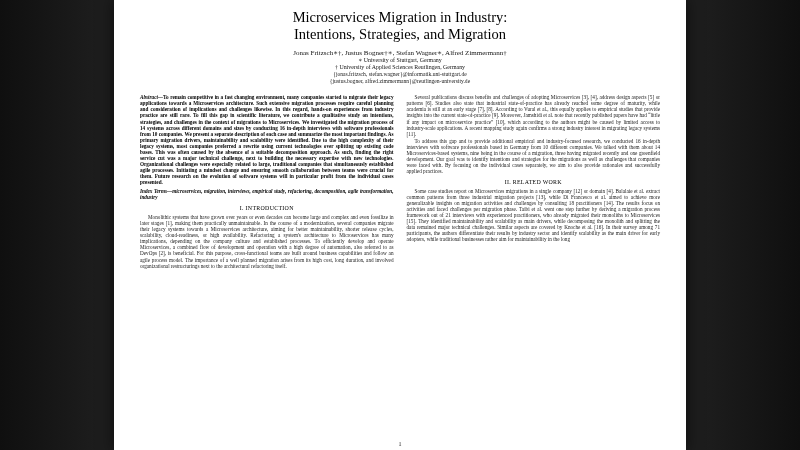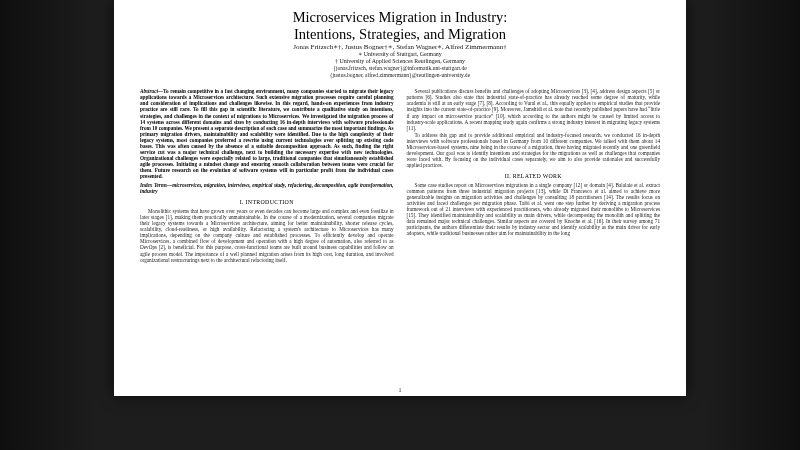--- a/index.html
+++ b/index.html
@@ -3,27 +3,27 @@
 <meta charset="utf-8">
 <style>
   html,body{margin:0;padding:0;}
   body{
     width:800px;height:450px;overflow:hidden;
     background:#141414;
     font-family:"Liberation Serif","DejaVu Serif",serif;
   }
   .stage{position:relative;width:800px;height:450px;background:linear-gradient(90deg,#0f0f0f 0%,#1d1d1d 12%,#1d1d1d 88%,#0f0f0f 100%);}
   .paper{
-    position:absolute;left:114px;top:0;width:572px;height:396px;
+    position:absolute;left:114px;top:0;width:572px;height:450px;
     background:#ffffff;color:#131313;
     box-sizing:border-box;padding:9px 26px 4px 26px;
     box-shadow:0 0 14px rgba(0,0,0,.6);
   }
   .title{ text-align:center;font-size:14.5px;line-height:1.16;font-weight:400;color:#000;}
-  .authors{ text-align:center;}
+  .authors{ text-align:center;margin-top:6px;}
   .authors .names{font-size:7px;}
   .authors .affil{font-size:5.9px;line-height:1.25;}
   .authors .mail{font-size:5.6px;line-height:1.25;color:#222;}
   .cols{display:flex;gap:13px;margin-top:9px;}
   .col{flex:1 1 0;min-width:0;text-align:justify;font-size:5.2px;line-height:6.05px;color:#1a1a1a;}
   .col p{margin:0 0 1px 0;text-indent:8px;}
   .col p.noindent{text-indent:0;}
   .abstract{font-weight:bold;color:#000;}
   .abstract .lbl{font-style:italic;}
   .indexterms{font-weight:bold;font-style:italic;color:#000;margin-top:3px !important;}

